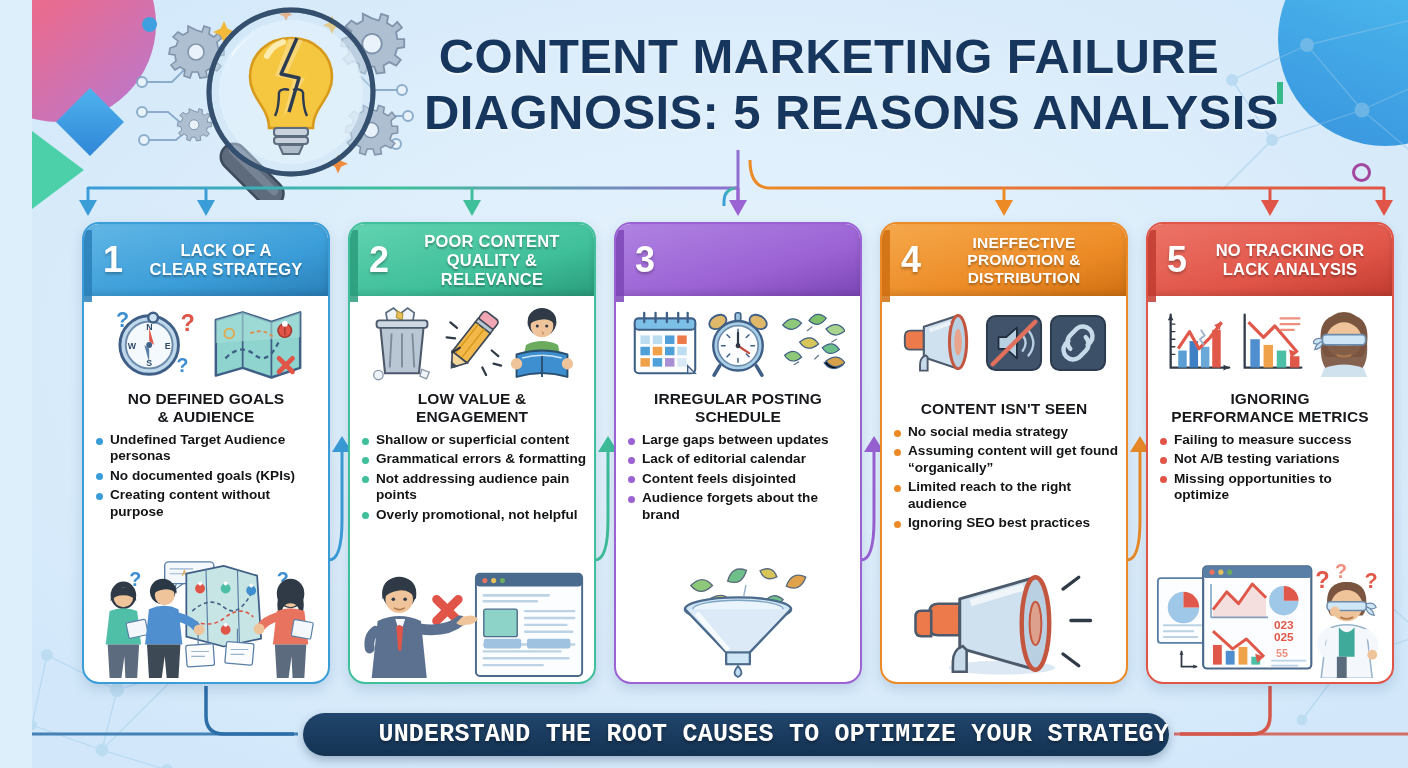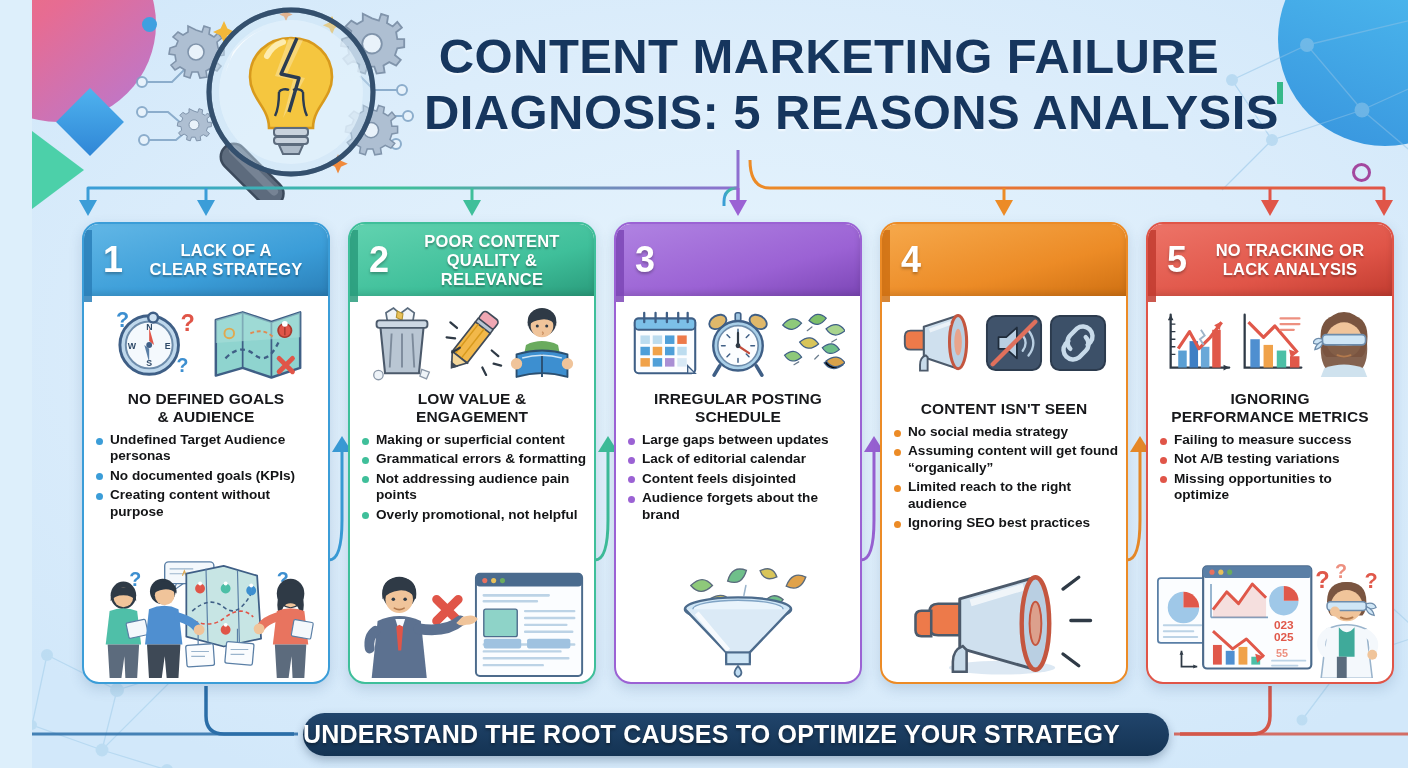--- a/index.html
+++ b/index.html
@@ -156,22 +156,23 @@
   .scene { flex: 1; min-height: 0; display: flex; align-items: flex-end; justify-content: center; padding: 0 4px 4px; }
   .scene svg { width: 100%; height: 100%; }
 
   
   .banner {
     position: absolute;
     left: 271px; top: 713px;
     width: 866px; height: 43px;
     background: linear-gradient(180deg, #21456c 0%, #143353 100%);
     border-radius: 22px;
-    display: flex; align-items: center; justify-content: flex-start;
+    display: flex; align-items: center; justify-content: flex-end;
     box-shadow: 0 4px 10px rgba(20,45,80,.3);
+    font-family: Liberation Mono, monospace;
   }
   .banner span {
     color: #ffffff;
     font-weight: 800;
     font-size: 25px;
     letter-spacing: .2px;
     text-shadow: 0 2px 3px rgba(0,0,0,.35);
     white-space: nowrap;
   }
 </style>
@@ -514,21 +515,21 @@
           <path d="M14 56 q21 -6 42 0" fill="none" stroke="#cfe5f5" stroke-width="1.6"></path>
           <circle cx="8" cy="62" r="6" fill="#f0c49a"></circle>
             <circle cx="62" cy="62" r="6" fill="#f0c49a"></circle>
         </svg>
       </div>
       <div class="sub">
         <div>LOW VALUE &amp;</div>
         <div>ENGAGEMENT</div>
       </div>
       <ul class="bullets">
-        <li>Making or superficial content</li>
+        <li>Shallow or superficial content</li>
         <li>Grammatical errors &amp; formatting</li>
         <li>Not addressing audience pain points</li>
         <li>Overly promotional, not helpful</li>
       </ul>
       <div class="scene">
         <svg viewBox="0 0 240 108" preserveAspectRatio="xMidYMax meet">
 
           <rect x="124" y="2" width="108" height="104" rx="4" fill="#fbfdff" stroke="#4c6b8c" stroke-width="2"></rect>
           <rect x="124" y="2" width="108" height="13" rx="4" fill="#4a6b8e"></rect>
           <circle cx="133" cy="9" r="2.6" fill="#e8705f"></circle>
@@ -653,20 +654,25 @@
           <rect x="108" y="86" width="24" height="12" fill="#cfe6f6" stroke="#4c6b8c" stroke-width="2.2"></rect>
           <path d="M120 100 q-7 8 0 11 q7 -3 0 -11 Z" fill="#bfdcf2" stroke="#4c6b8c" stroke-width="1.8"></path>
         </svg>
       </div>
     </div>
   </div>
 
   <div class="card" style="left:848px;--c:#ec8b26;--c2:#f6a94c;--c3:#cf7012">
     <div class="card-head">
       <div class="num">4</div>
+      <div class="head-title" style="font-size:15.5px;line-height:17.5px">
+        <div>INEFFECTIVE</div>
+        <div>PROMOTION &amp;</div>
+        <div>DISTRIBUTION</div>
+      </div>
     </div>
     <div class="card-body">
       <div class="icon-row">
         <svg viewBox="0 0 82 62" style="width:78px;height:60px">
           <path d="M4 24 q0 -6 6 -6 l14 0 0 20 -14 0 q-6 0 -6 -6 Z" fill="#ed7a4a" stroke="#4c5a6b" stroke-width="2"></path>
           <path d="M24 14 L60 2 L60 58 L24 46 Z" fill="#cfe0ee" stroke="#4c5a6b" stroke-width="2.2" stroke-linejoin="round"></path>
           <ellipse cx="60" cy="30" rx="9" ry="28" fill="#b9cfe2" stroke="#c4563f" stroke-width="3.2"></ellipse>
           <ellipse cx="60" cy="30" rx="4" ry="14" fill="#e8a48c"></ellipse>
           <path d="M30 18 L52 10" stroke="#ffffff" stroke-width="4" opacity=".6"></path>
           <path d="M26 44 q-6 2 -6 10 l0 6 8 0 0 -14 Z" fill="#c8dbea" stroke="#4c5a6b" stroke-width="2"></path>

